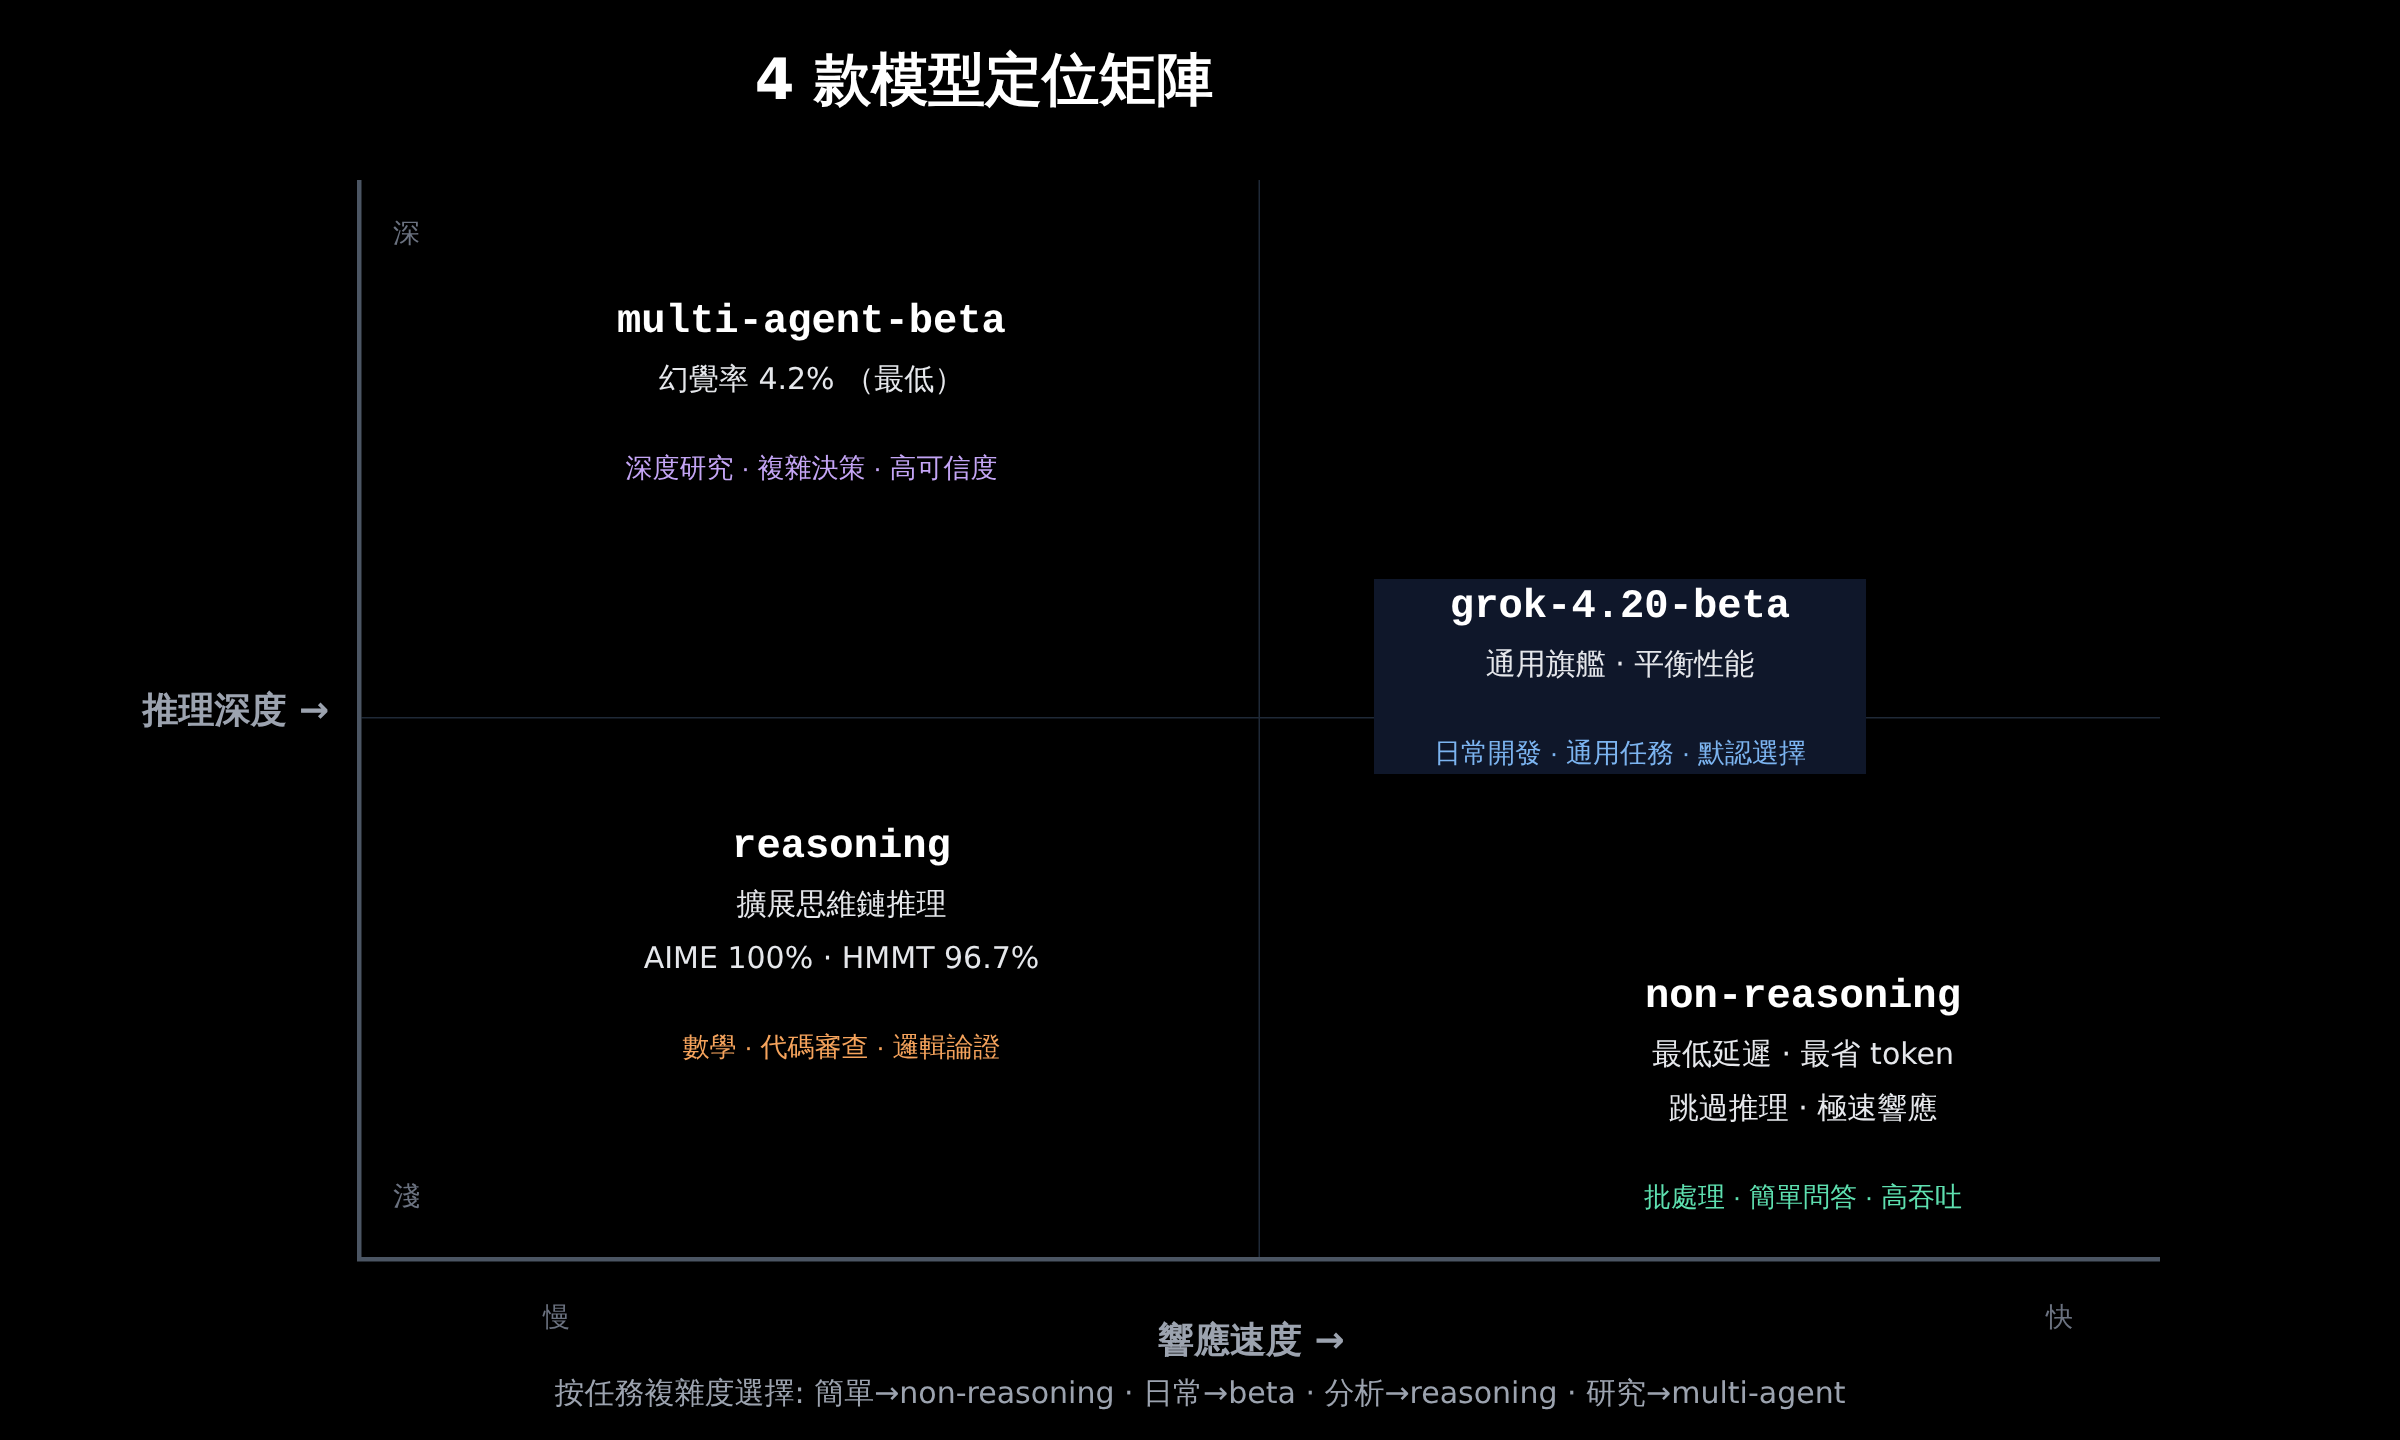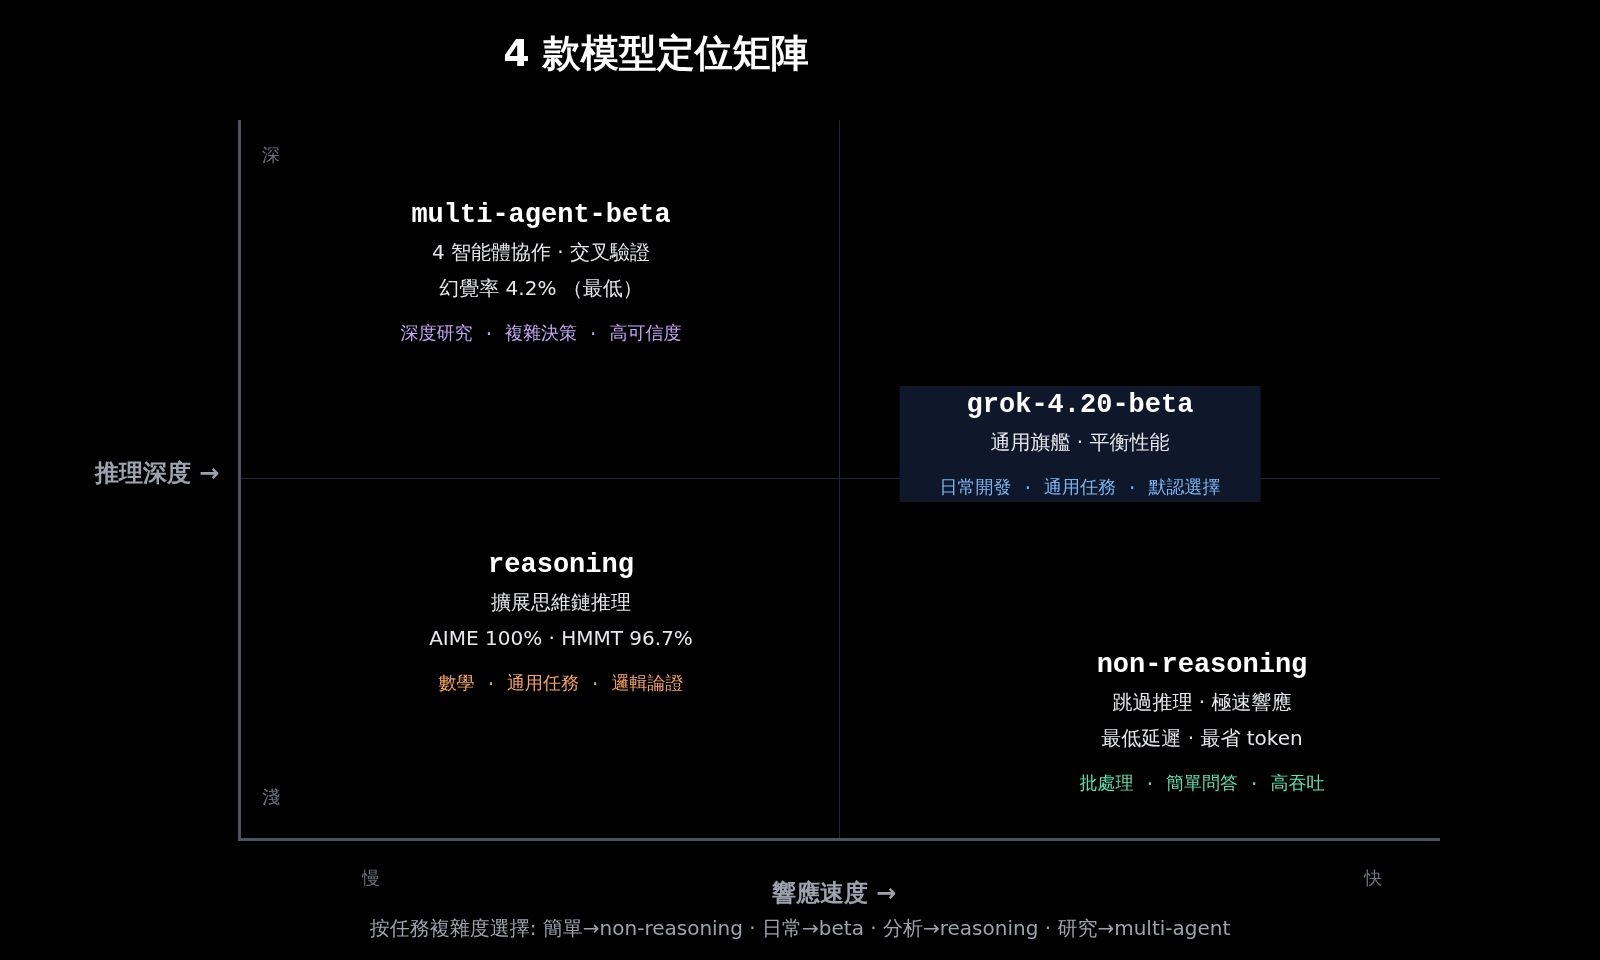--- a/index.html
+++ b/index.html
@@ -33,22 +33,22 @@
     .quad.boxed { background: #0f172a; padding: 0 40px; }
     .q-name {
       font-size: 27px; font-weight: 700; color: #ffffff; line-height: 38px;
       font-family: Liberation Mono, monospace;
     }
     .q-line {
       font-size: 20px; color: #e5e7eb; line-height: 36px;
       font-family: "DejaVu Sans", sans-serif;
     }
     .q-tags {
-      font-size: 18px; line-height: 28px; margin-top: 14px;
-      font-family: Liberation Mono, monospace;
+      font-size: 18px; line-height: 28px; margin-top: 28px;
+      font-family: Liberation Sans, sans-serif;
     }
     .footer {
       position: absolute; left: 0; width: 1600px; top: 915px;
       text-align: center; font-size: 20px; color: #9ca3af;
       font-family: "DejaVu Sans", sans-serif;
     }
   </style>
 </head>
 <body>
 
@@ -62,38 +62,37 @@
 <div class="tick" style="left:262px; top:143px;">深</div>
 <div class="tick" style="left:262px; top:785px;">淺</div>
 <div class="tick" style="left:362px; top:866px;">慢</div>
 <div class="tick" style="left:1364px; top:866px;">快</div>
 
 <div class="axis-label" style="left:95px; top:457px;">推理深度 →</div>
 <div class="axis-label" style="left:772px; top:877px;">響應速度 →</div>
 
 <div class="quad" style="left:541px; top:196px;">
   <div class="q-name">multi-agent-beta</div>
-  <div class="q-line">4 智能體協作 · 交叉驗證</div>
   <div class="q-line">幻覺率 4.2% （最低）</div>
   <div class="q-tags" style="color:#c4a5f5;">深度研究 · 複雜決策 · 高可信度</div>
 </div>
 
 <div class="quad boxed" style="left:1080px; top:386px;">
   <div class="q-name">grok-4.20-beta</div>
   <div class="q-line">通用旗艦 · 平衡性能</div>
   <div class="q-tags" style="color:#7cb4f0;">日常開發 · 通用任務 · 默認選擇</div>
 </div>
 
 <div class="quad" style="left:561px; top:546px;">
   <div class="q-name">reasoning</div>
   <div class="q-line">擴展思維鏈推理</div>
   <div class="q-line">AIME 100% · HMMT 96.7%</div>
-  <div class="q-tags" style="color:#f5a35c;">數學 · 通用任務 · 邏輯論證</div>
+  <div class="q-tags" style="color:#f5a35c;">數學 · 代碼審查 · 邏輯論證</div>
 </div>
 
 <div class="quad" style="left:1202px; top:646px;">
   <div class="q-name">non-reasoning</div>
+  <div class="q-line">最低延遲 · 最省 token</div>
   <div class="q-line">跳過推理 · 極速響應</div>
-  <div class="q-line">最低延遲 · 最省 token</div>
   <div class="q-tags" style="color:#5ee0b0;">批處理 · 簡單問答 · 高吞吐</div>
 </div>
 
 <div class="footer">按任務複雜度選擇: 簡單→non-reasoning · 日常→beta · 分析→reasoning · 研究→multi-agent</div>
 
 </body></html>

